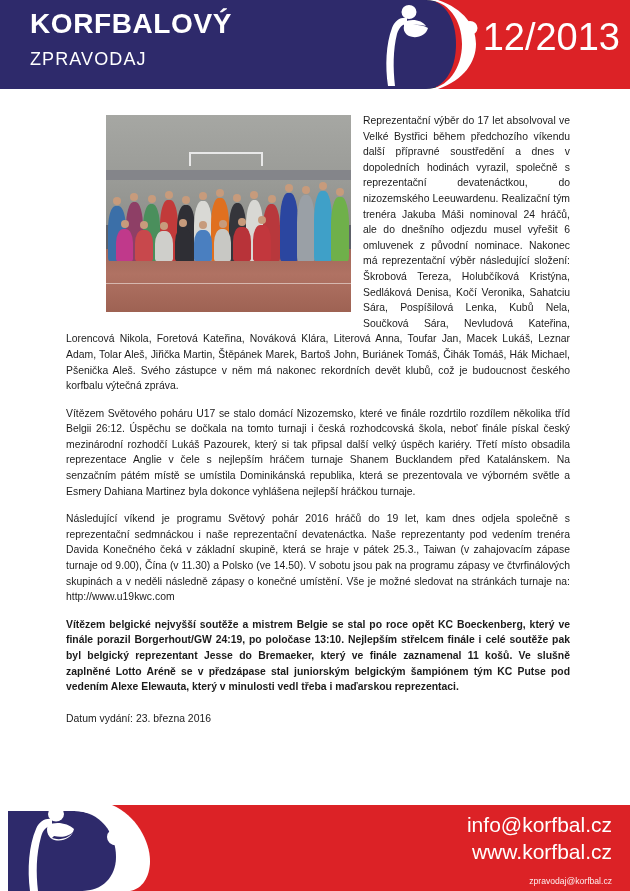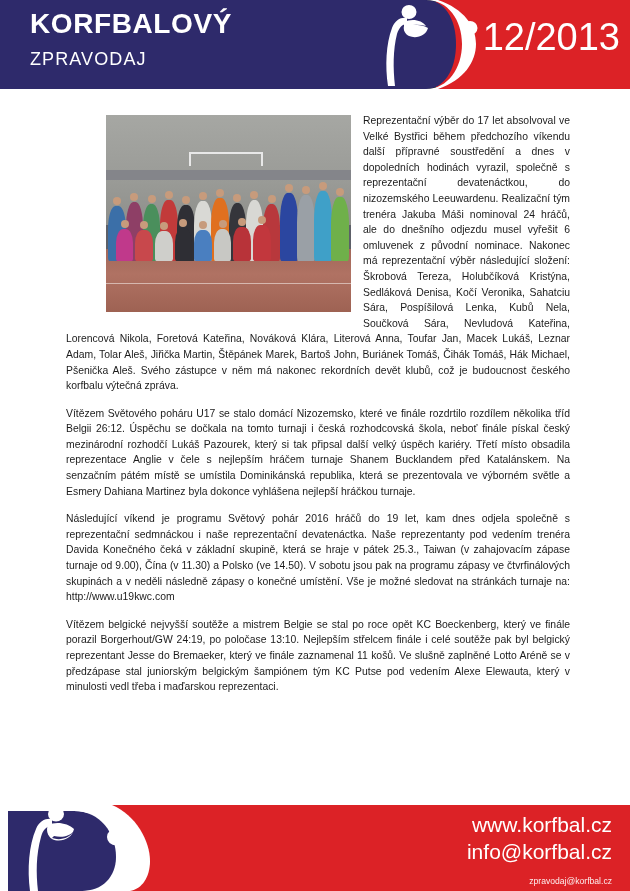--- a/index.html
+++ b/index.html
@@ -151,20 +151,21 @@
 
   p.body-text {
     margin: 0 0 12px 0;
     font-size: 10.4px;
     line-height: 15.6px;
     text-align: justify;
     color: #1b1b1b;
   }
   p.body-text.tight {
     margin-bottom: 11px;
+    font-weight: bold;
   }
   .lead-text {
     margin: 0;
     font-size: 10.4px;
     line-height: 15.6px;
     text-align: justify;
   }
   .date-line {
     margin: 16px 0 0 0;
     font-size: 10.4px;
@@ -331,20 +332,21 @@
 
       <p class="lead-text">Reprezentační výběr do 17 let absolvoval ve Velké Bystřici během předchozího víkendu další přípravné soustředění a dnes v dopoledních hodinách vyrazil, společně s reprezentační devatenáctkou, do nizozemského Leeuwardenu. Realizační tým trenéra Jakuba Máši nominoval 24 hráčů, ale do dnešního odjezdu musel vyřešit 6 omluvenek z původní nominace. Nakonec má reprezentační výběr následující složení: Škrobová Tereza, Holubčíková Kristýna, Sedláková Denisa, Kočí Veronika, Sahatciu Sára, Pospíšilová Lenka, Kubů Nela, Součková Sára, Nevludová Kateřina, Lorencová Nikola, Foretová Kateřina, Nováková Klára, Literová Anna, Toufar Jan, Macek Lukáš, Leznar Adam, Tolar Aleš, Jiřička Martin, Štěpánek Marek, Bartoš John, Buriánek Tomáš, Čihák Tomáš, Hák Michael, Pšenička Aleš. Svého zástupce v něm má nakonec rekordních devět klubů, což je budoucnost českého korfbalu výtečná zpráva.</p>
     </div>
 
     <p class="body-text" style="margin-top:12px;">Vítězem Světového poháru U17 se stalo domácí Nizozemsko, které ve finále rozdrtilo rozdílem několika tříd Belgii 26:12. Úspěchu se dočkala na tomto turnaji i česká rozhodcovská škola, neboť finále pískal český mezinárodní rozhodčí Lukáš Pazourek, který si tak připsal další velký úspěch kariéry. Třetí místo obsadila reprezentace Anglie v čele s nejlepším hráčem turnaje Shanem Bucklandem před Katalánskem. Na senzačním pátém místě se umístila Dominikánská republika, která se prezentovala ve výborném světle a Esmery Dahiana Martinez byla dokonce vyhlášena nejlepší hráčkou turnaje.</p>
 
     <p class="body-text">Následující víkend je programu Světový pohár 2016 hráčů do 19 let, kam dnes odjela společně s reprezentační sedmnáckou i naše reprezentační devatenáctka. Naše reprezentanty pod vedením trenéra Davida Konečného čeká v základní skupině, která se hraje v pátek 25.3., Taiwan (v zahajovacím zápase turnaje od 9.00), Čína (v 11.30) a Polsko (ve 14.50). V sobotu jsou pak na programu zápasy ve čtvrfinálových skupinách a v neděli následně zápasy o konečné umístění. Vše je možné sledovat na stránkách turnaje na: http://www.u19kwc.com</p>
 
     <p class="body-text tight">Vítězem belgické nejvyšší soutěže a mistrem Belgie se stal po roce opět KC Boeckenberg, který ve finále porazil Borgerhout/GW 24:19, po poločase 13:10. Nejlepším střelcem finále i celé soutěže pak byl belgický reprezentant Jesse do Bremaeker, který ve finále zaznamenal 11 košů. Ve slušně zaplněné Lotto Aréně se v předzápase stal juniorským belgickým šampiónem tým KC Putse pod vedením Alexe Elewauta, který v minulosti vedl třeba i maďarskou reprezentaci.</p>
 
+    <p class="date-line">Datum vydání: 23. března 2016</p>
   </div>
 </div>
 
 <div class="footer">
   <div class="footer-white-wedge"></div>
 
   <svg class="footer-logo" viewBox="0 0 300 86" preserveAspectRatio="none">
     <rect x="0" y="0" width="300" height="86" fill="#dc2226"></rect>
 
     <path d="M0,0 L112,0 C136,10 150,36 150,56 C150,72 142,84 130,86 L0,86 Z" fill="#ffffff"></path>
@@ -355,20 +357,20 @@
 
     <path d="M30,86 C27,64 29,40 36,24 C39,16 46,13 52,14 L52,21 C46,21 43,25 41,32 C36,50 36,68 38,86 Z" fill="#ffffff"></path>
     <ellipse cx="56" cy="9" rx="8" ry="7.5" fill="#ffffff"></ellipse>
     <path d="M48,20 C56,16 68,18 74,24 C72,34 60,38 52,34 C47,31 46,24 48,20 Z" fill="#ffffff"></path>
     <path d="M52,33 C60,36 70,33 74,26 C70,31 62,33 54,31 Z" fill="#2e2a6b"></path>
 
     <ellipse cx="116" cy="32" rx="9" ry="8.5" fill="#ffffff"></ellipse>
   </svg>
 
   <div class="footer-contact">
+    <div class="line">info@korfbal.cz</div>
     <div class="line">www.korfbal.cz</div>
-    <div class="line">info@korfbal.cz</div>
   </div>
 
   <div class="footer-note">
     <div class="cut">zpravodaj@korfbal.cz</div>
   </div>
 </div>
 
 </body></html>

